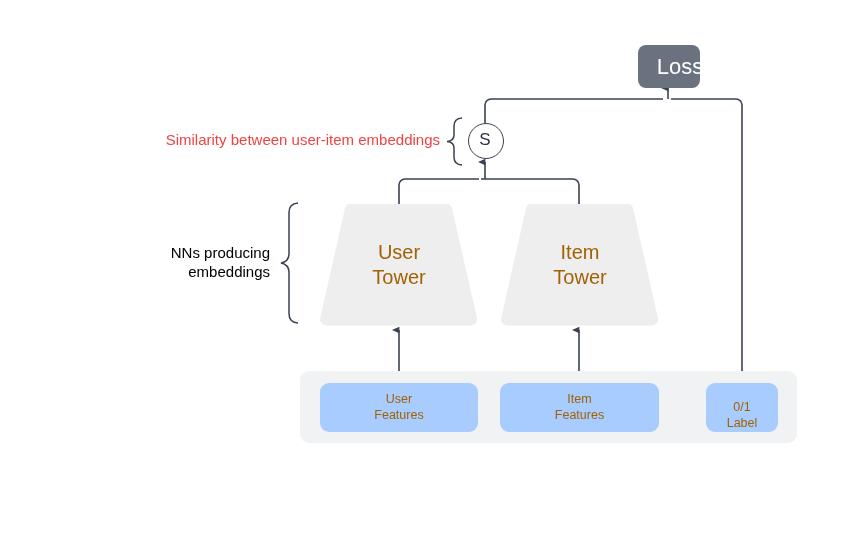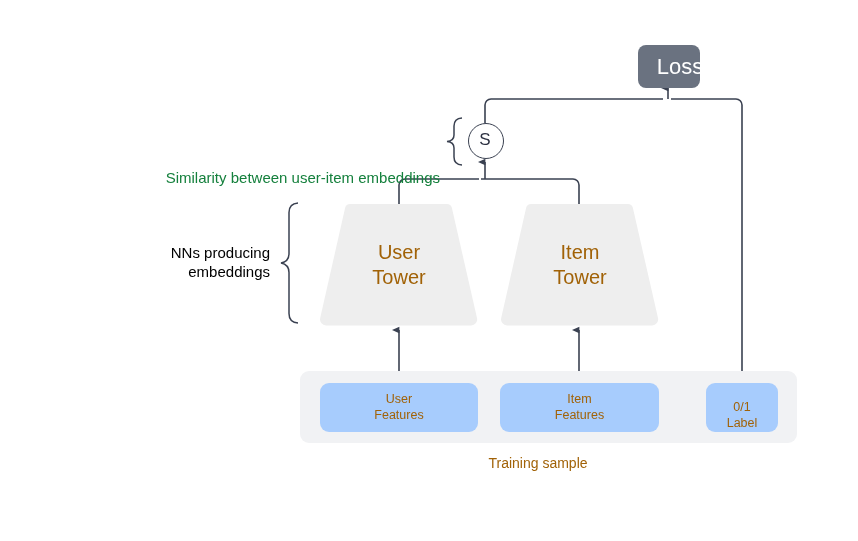--- a/index.html
+++ b/index.html
@@ -74,22 +74,21 @@
     color: #2d3142;
   }
   
   #similarity-annotation {
     left: 120px;
     top: 125px;
     width: 320px;
     height: 30px;
     justify-content: flex-end;
     font-size: 15px;
-    color: #15803d;
-    margin-top: 38px;
+    color: #ef4444;
   }
   #nn-annotation {
     left: 110px;
     top: 238px;
     width: 160px;
     height: 50px;
     justify-content: flex-end;
     text-align: right;
     font-size: 15px;
     color: #000000;
@@ -193,15 +192,14 @@
   <div id="item-features-box" class="feature-box"></div>
   <div id="label-box" class="feature-box"></div>
 
   <div id="user-features-label" class="node-text">User
 Features</div>
   <div id="item-features-label" class="node-text">Item
 Features</div>
   <div id="label-label" class="node-text">0/1
 Label</div>
 
-  <div id="training-sample-caption" class="node-text">Training sample</div>
 
 </div>
 
 </body></html>

